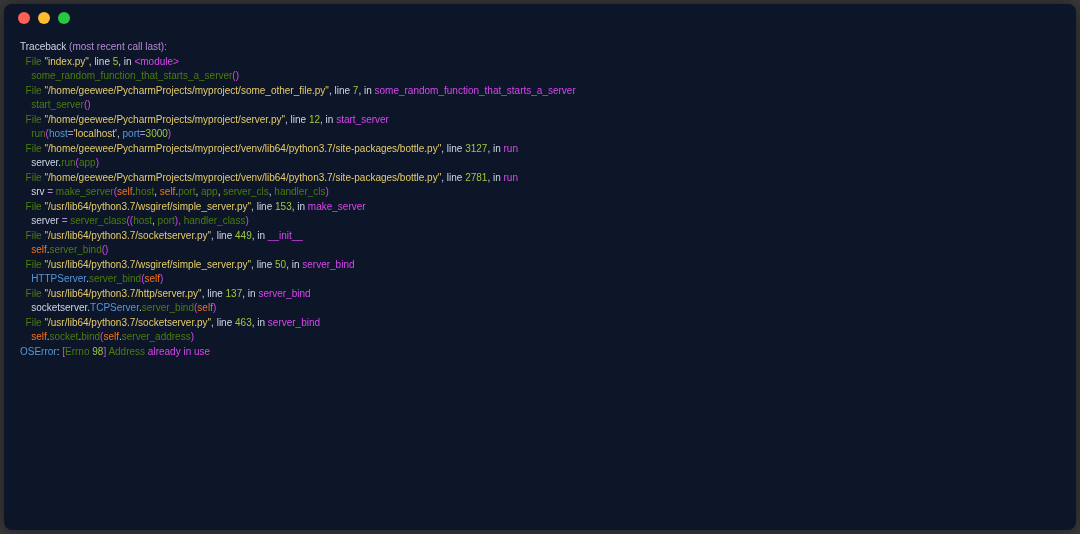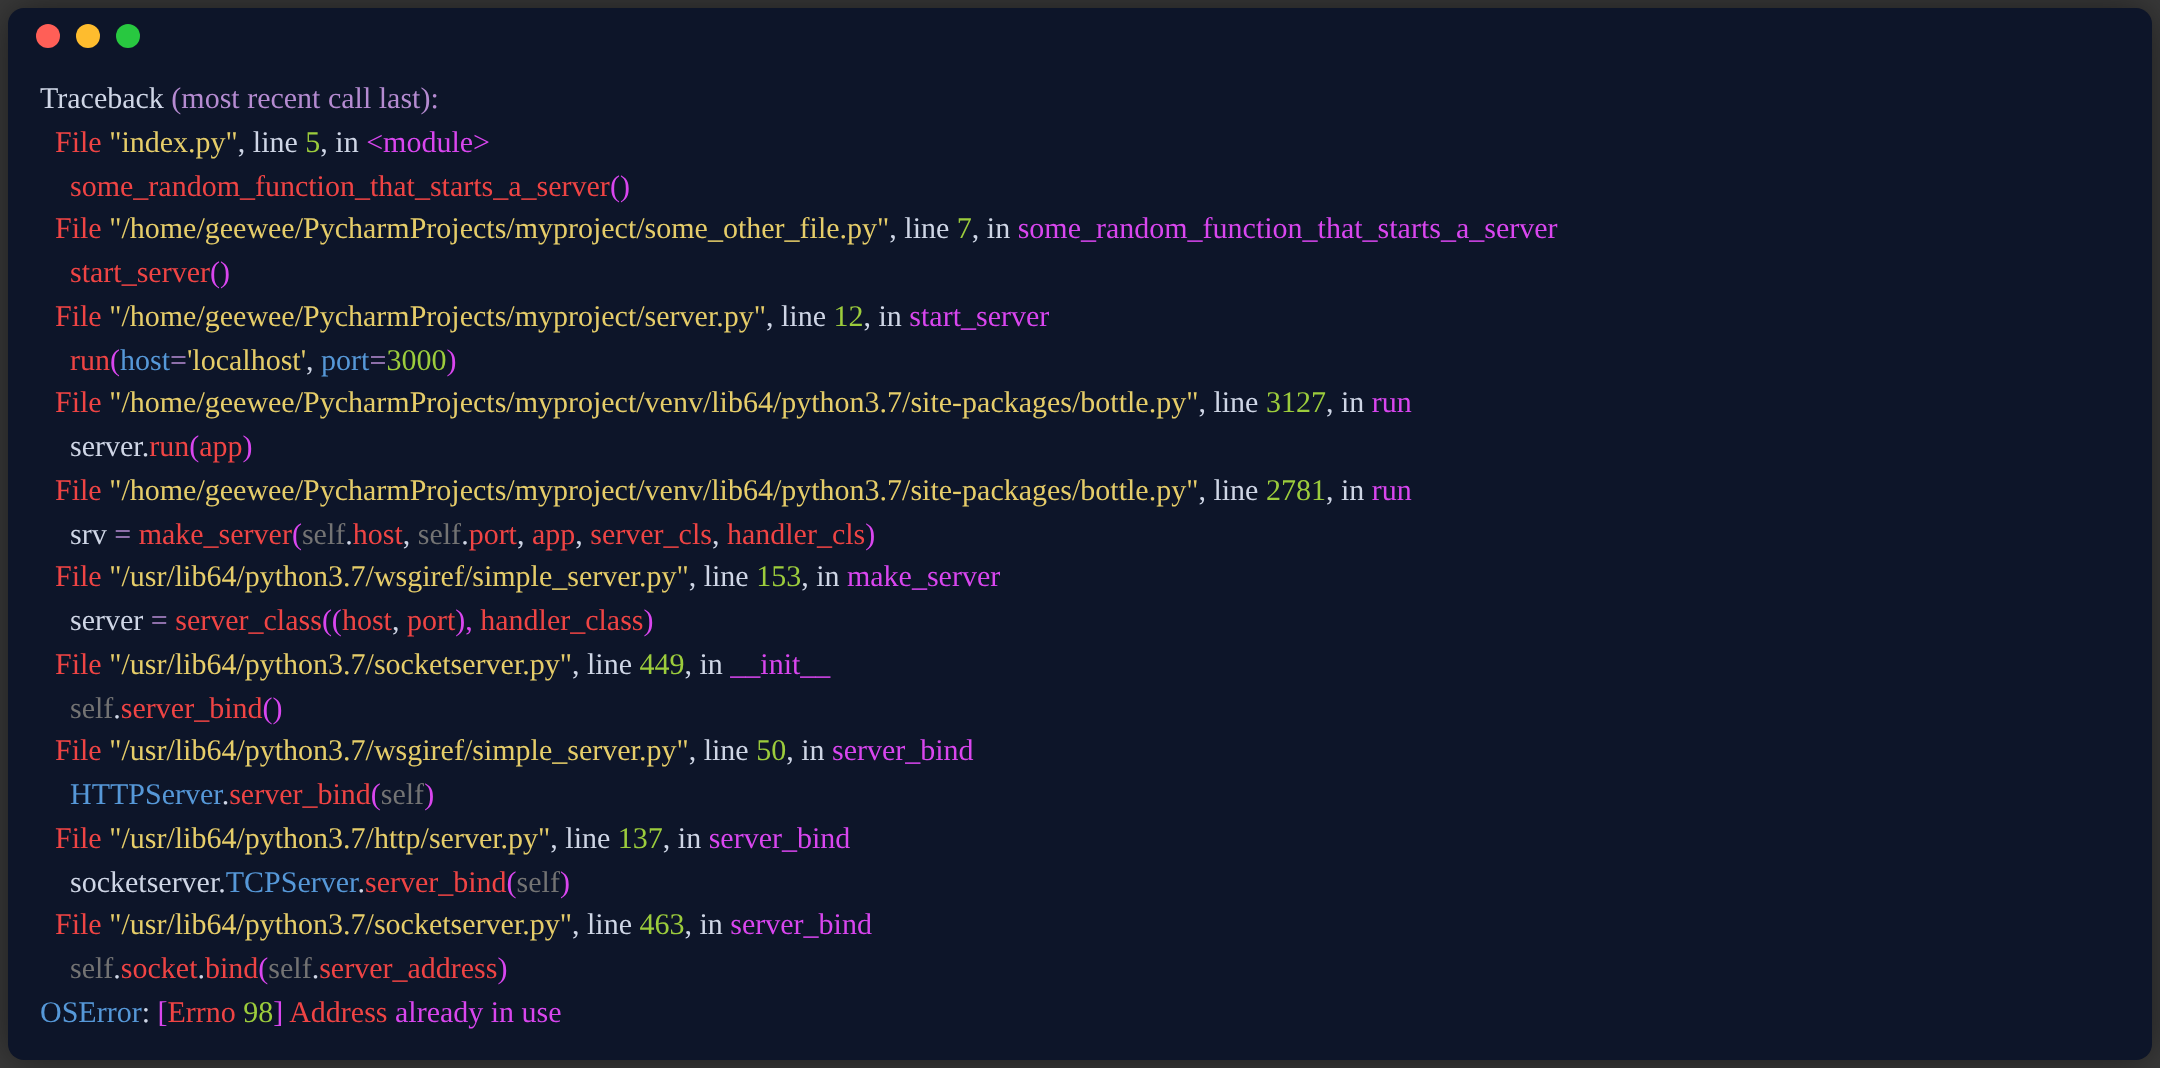--- a/index.html
+++ b/index.html
@@ -33,33 +33,33 @@
     .traffic-light {
       width: 12px;
       height: 12px;
       border-radius: 50%;
     }
     .red { background: #ff5f57; }
     .yellow { background: #febc2e; }
     .green { background: #28c840; }
     .content {
       padding: 8px 16px;
-      font-family: Liberation Serif, serif;
-      font-size: 15px;
+      font-family: Liberation Sans, sans-serif;
+      font-size: 10px;
       line-height: 1.45;
       white-space: pre;
     }
-    .cyan { color: #ef4444; }
+    .cyan { color: #4d7c0f; }
     .purple { color: #b58bd1; }
     .white { color: #cfd6e6; }
     .yellow-t { color: #e6cd69; }
     .orange { color: #d946ef; }
     .green-t { color: #9ccc3c; }
     .blue { color: #5698d8; }
-    .red-t { color: #737373; }
+    .red-t { color: #f97316; }
   </style>
 </head>
 <body>
 
 <div class="terminal-window">
   <div class="title-bar">
     <div class="traffic-light red"></div>
     <div class="traffic-light yellow"></div>
     <div class="traffic-light green"></div>
   </div>

